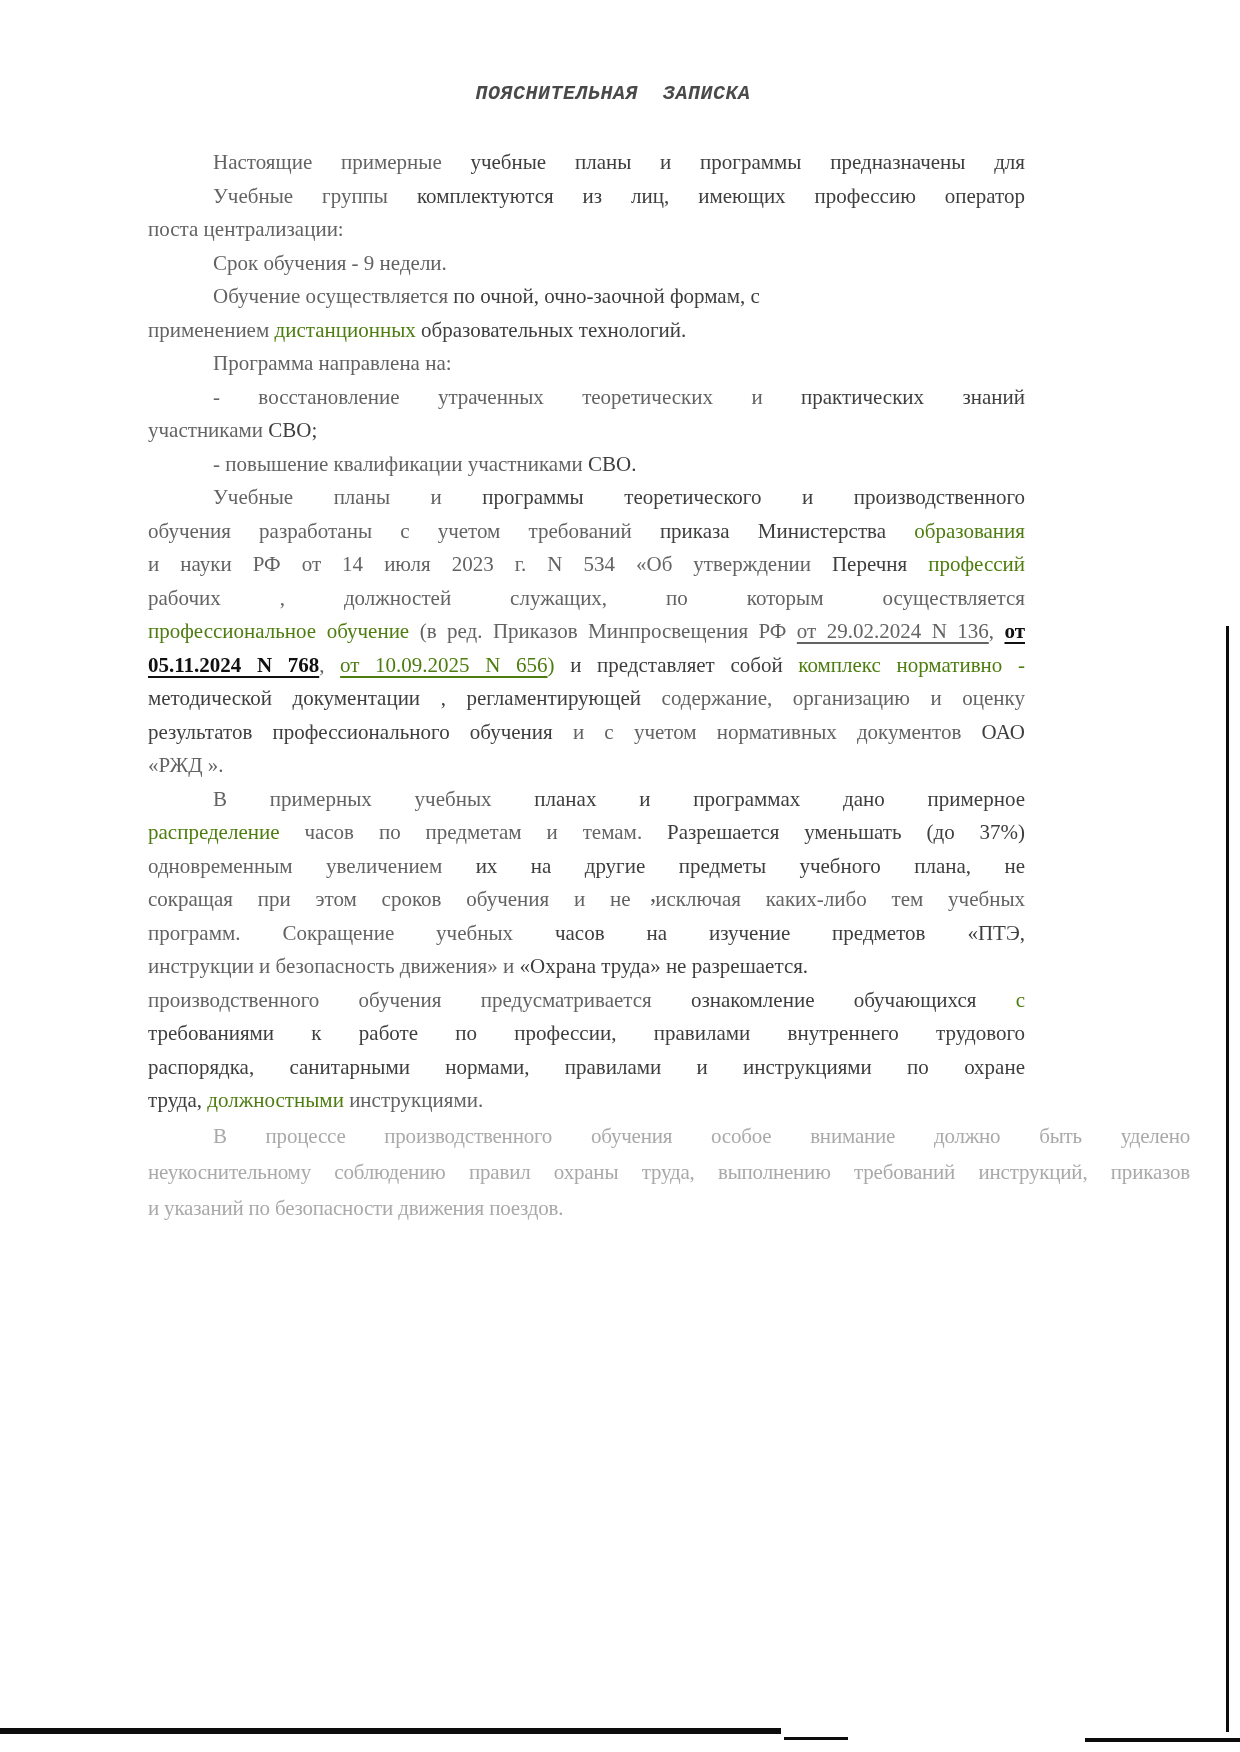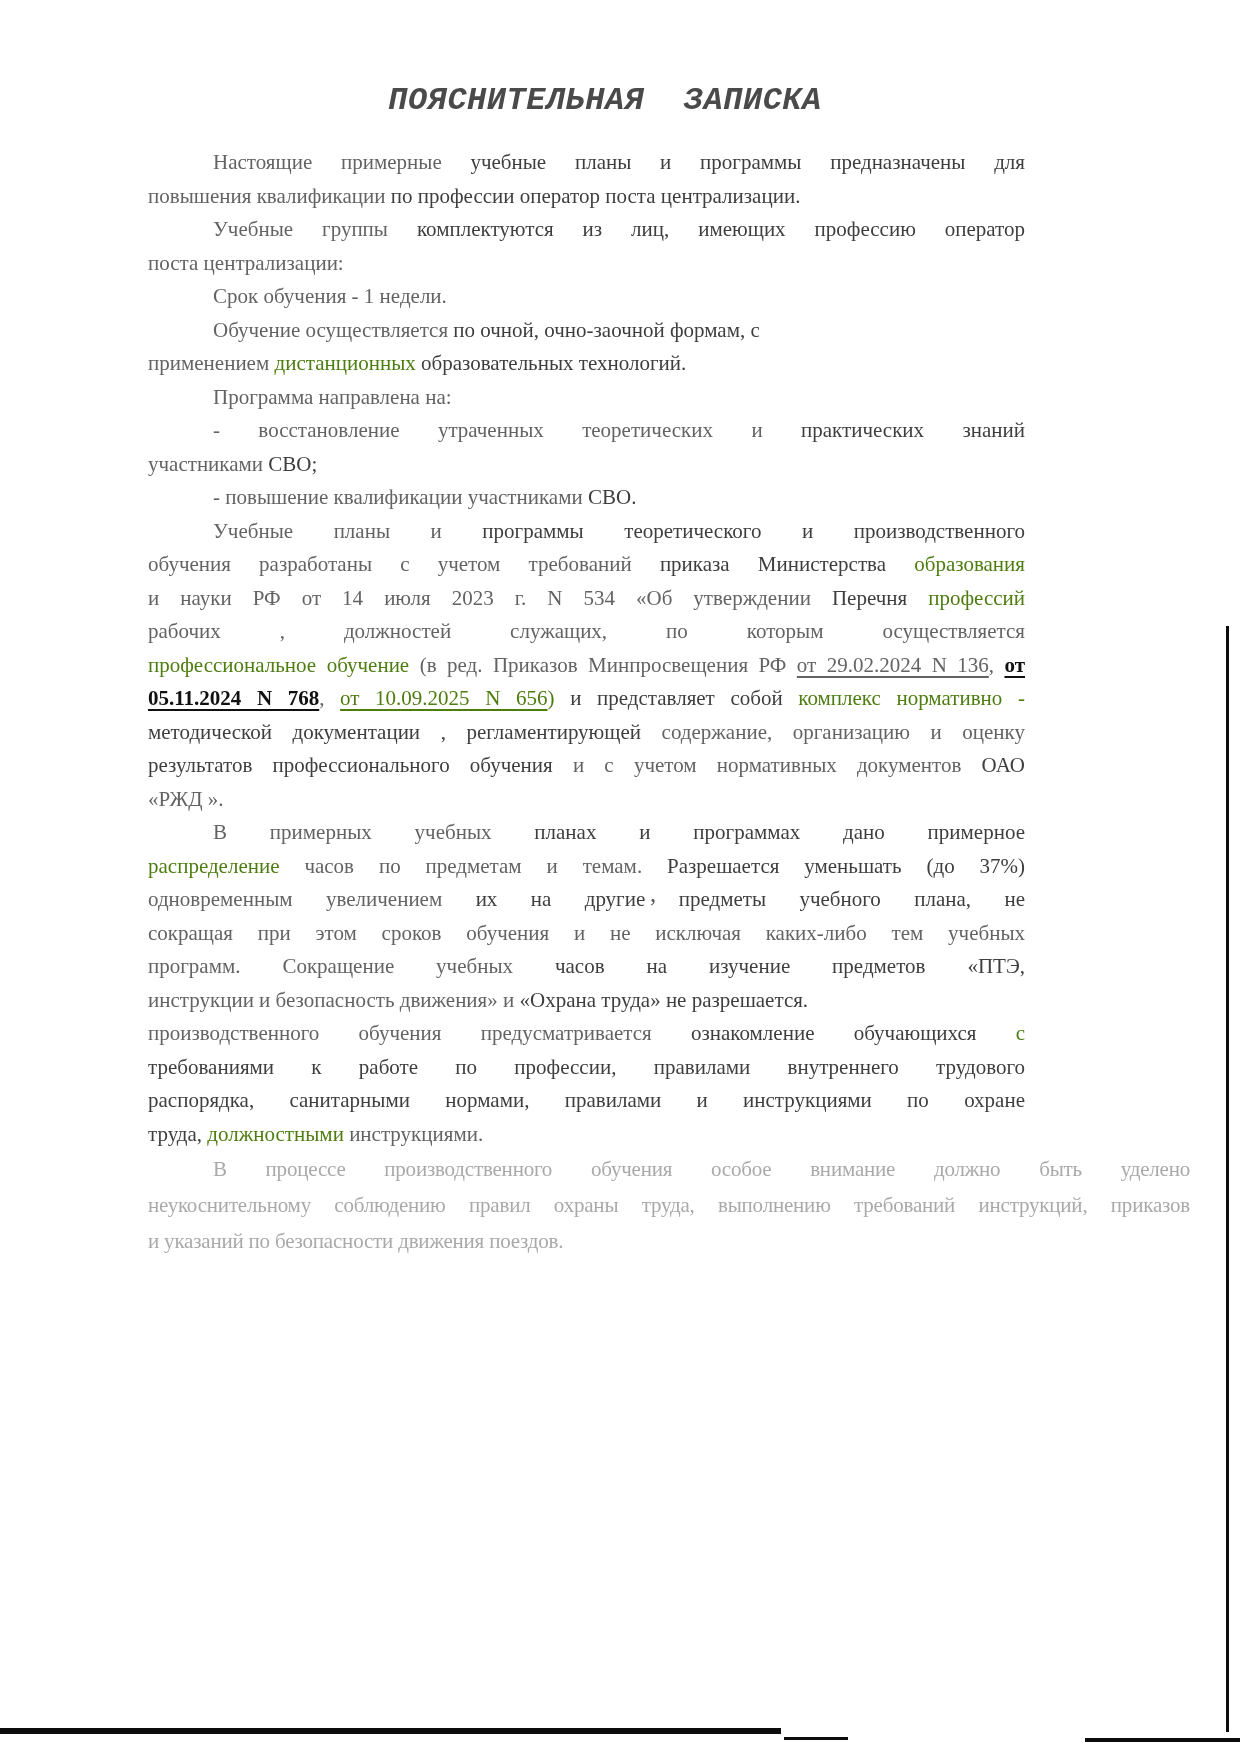--- a/index.html
+++ b/index.html
@@ -8,27 +8,27 @@
     width: 1240px;
     height: 1752px;
     margin: 0 auto;
     background: #ffffff;
     overflow: hidden;
     font-family: "Liberation Serif", serif;
   }
   .doc-title {
     position: absolute;
     top: 82px;
-    left: 0;
+    left: 8px;
     width: 1210px;
     text-align: center;
     font-family: "Liberation Mono", monospace;
     font-weight: bold;
     font-style: italic;
-    font-size: 32px;
+    font-size: 20px;
     color: #4a4a4a;
     white-space: pre;
     letter-spacing: 0.5px;
   }
   .content {
     position: absolute;
     left: 148px;
     top: 146px;
     width: 1042px;
     font-size: 21px;
@@ -96,24 +96,23 @@
   }
 </style>
 </head>
 <body>
 
 <div class="page">
   <div class="doc-title">ПОЯСНИТЕЛЬНАЯ  ЗАПИСКА</div>
 
   <div class="content">
       <div class="line indent"><span class="seg c2">Настоящие примерные </span><span class="seg c1">учебные планы и программы предназначены для</span></div>
-      <div class="line last-left"><span class="seg c2">повышения квалификации </span><span class="seg c1">по профессии оператор поста централизации.</span></div>
       <div class="line indent"><span class="seg c2">Учебные группы </span><span class="seg c1">комплектуются из лиц, имеющих профессию оператор</span></div>
       <div class="line last-left"><span class="seg c2">поста централизации:</span></div>
-      <div class="line indent last-left"><span class="seg c2">Срок обучения - 1 недели.</span></div>
+      <div class="line indent last-left"><span class="seg c2">Срок обучения - 9 недели.</span></div>
       <div class="line indent last-left"><span class="seg c2">Обучение осуществляется </span><span class="seg c1">по очной, очно-заочной формам, с</span></div>
       <div class="line last-left"><span class="seg c2">применением </span><span class="seg c3">дистанционных </span><span class="seg c1">образовательных технологий.</span></div>
       <div class="line indent last-left"><span class="seg c2">Программа направлена на:</span></div>
       <div class="line indent"><span class="seg c2">- восстановление утраченных теоретических и </span><span class="seg c1">практических знаний</span></div>
       <div class="line last-left"><span class="seg c2">участниками </span><span class="seg c1">СВО;</span></div>
       <div class="line indent last-left"><span class="seg c2">- повышение квалификации участниками </span><span class="seg c1">СВО.</span></div>
       <div class="line indent"><span class="seg c2">Учебные планы и </span><span class="seg c1">программы теоретического и производственного</span></div>
       <div class="line"><span class="seg c2">обучения разработаны с учетом требований </span><span class="seg c1">приказа Министерства </span><span class="seg c3">образования</span></div>
       <div class="line"><span class="seg c2">и науки РФ от 14 июля 2023 г. N 534 «Об утверждении </span><span class="seg c1">Перечня </span><span class="seg c3">профессий</span></div>
       <div class="line"><span class="seg c2">рабочих , должностей служащих, по которым осуществляется</span></div>

